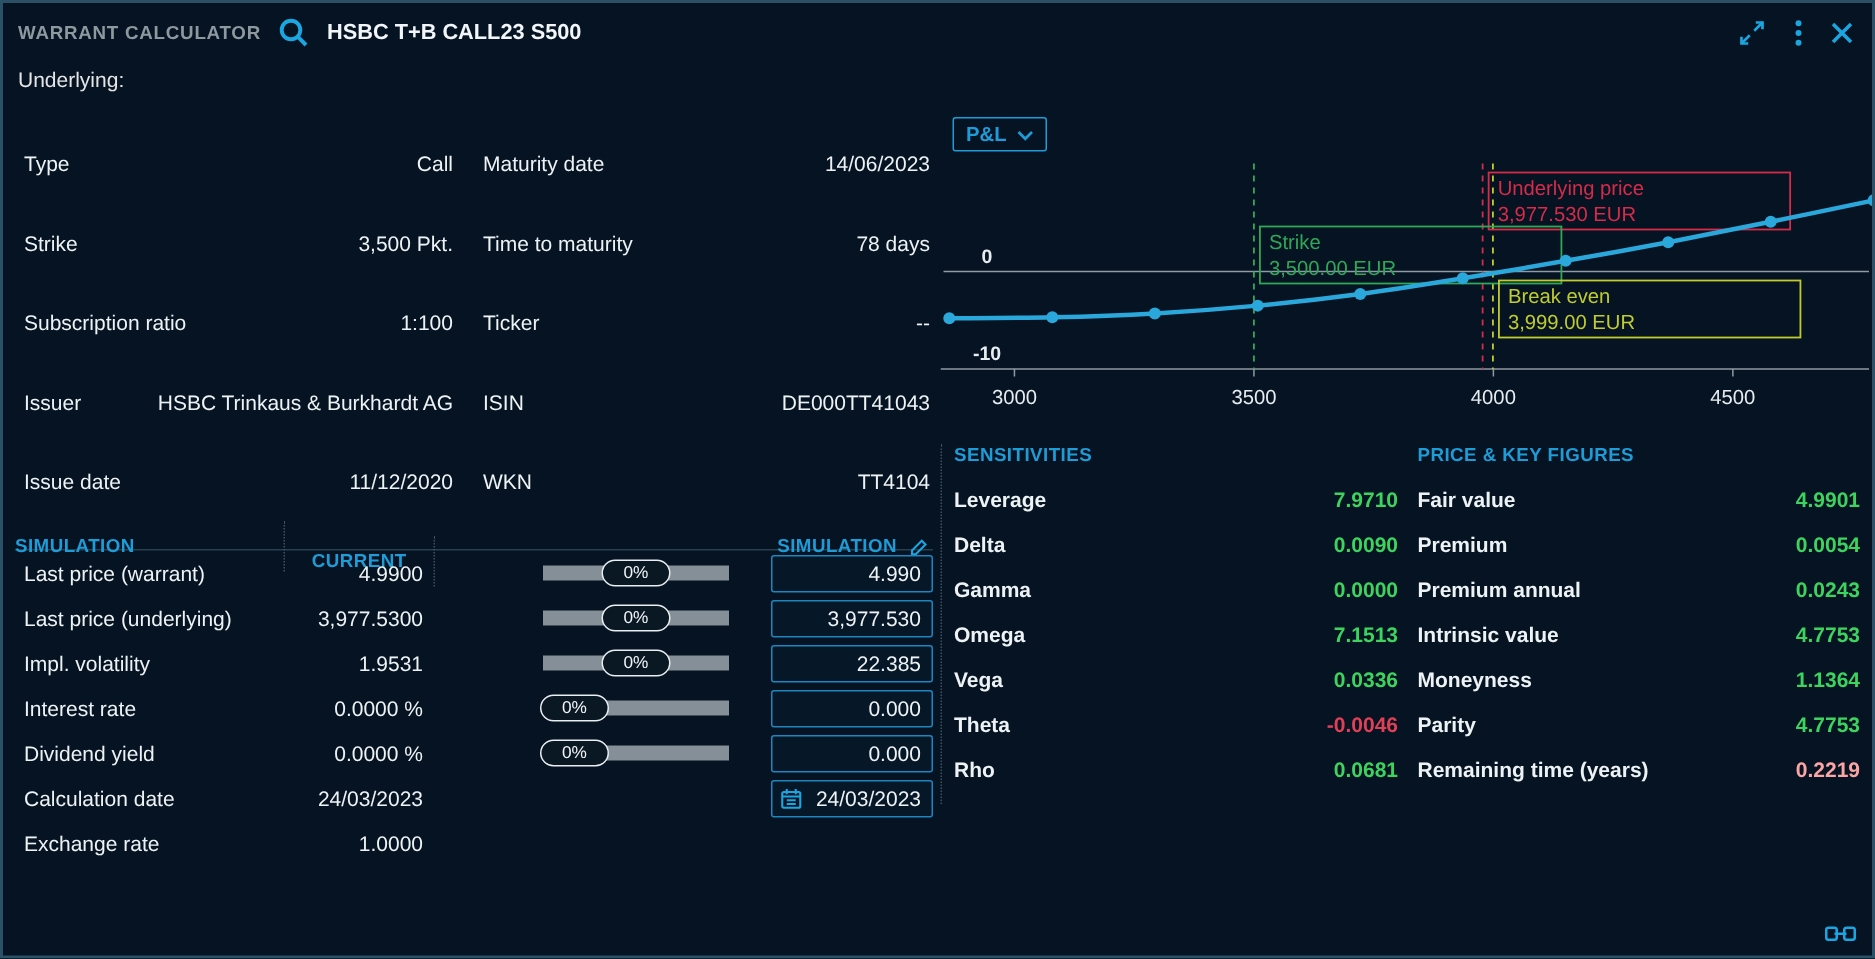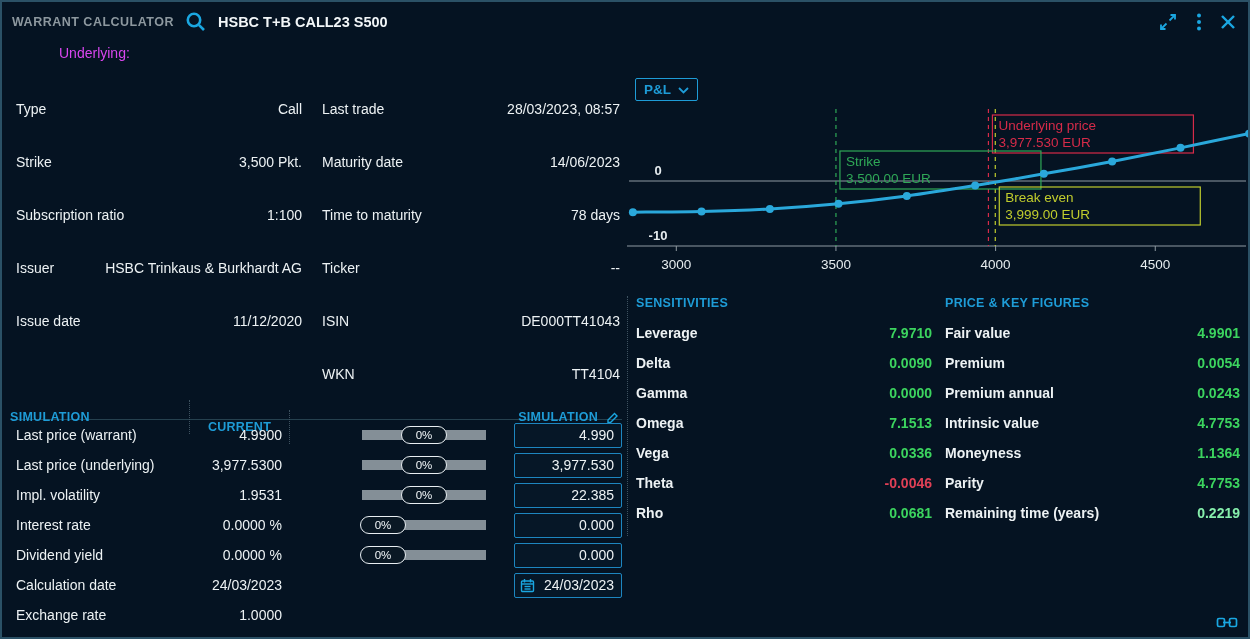--- a/index.html
+++ b/index.html
@@ -12,21 +12,21 @@
   }
   .window { position:relative; width:1250px; height:639px; background:#051322; border:2px solid #2b5166; }
 
   
   .topbar { display:flex; align-items:center; height:40px; padding:0 12px 0 10px; gap:10px; }
   .app-title { color:#8d989f; font-weight:bold; font-size:12.5px; letter-spacing:.5px; }
   .icon-btn { display:inline-flex; align-items:center; justify-content:center; cursor:pointer; }
   .instrument { font-size:14.5px; font-weight:bold; color:#f2f6f8; }
   .topbar-right { margin-left:auto; display:flex; gap:18px; align-items:center; }
 
-  .underlying { color:#d946ef; font-size:14px; position:absolute; left:10px; top:43px; cursor:pointer;margin-left:47px; }
+  .underlying { color:#e5e5e5; font-size:14px; position:absolute; left:10px; top:43px; cursor:pointer; }
 
   .section-title { color:#1e9cd7; font-size:12.5px; font-weight:bold; letter-spacing:.3px; }
 
   
   .left-col { position:absolute; left:8px; top:62px; width:612px; }
   .basic-title { margin:14px 0 12px 6px; }
   .bd-cols { display:flex; }
   .bd-col { width:306px; }
   .kv { display:flex; justify-content:space-between; align-items:flex-end; height:30px; font-size:14px;margin-top:23px; }
   .bd-col.c1 .kv { padding:0 14px 0 6px; }
@@ -68,21 +68,21 @@
   .figures { display:flex; margin-top:21px; }
   .fig-section { min-height:240px; }
   .fig-section.s1 { width:310px; border-left:1px dotted #3e5260; padding:0 5px 0 8px; }
   .fig-section.s2 { width:311px; padding:0 8px 0 8px; }
   .fig-title { margin-bottom:8px; }
   .fig-row { display:flex; justify-content:space-between; align-items:center; height:30px; font-size:14px; }
   .fig-row .fl { font-weight:700; }
   .fig-row .fv { text-align:right;font-weight:bold; }
   .tone-green { color:#3cd45f; }
   .tone-red { color:#e04056; }
-  .tone-white { color:#86efac; }
+  .tone-white { color:#fca5a5; }
 
   .footer-link { position:absolute; right:10px; bottom:8px; cursor:pointer; }
 
   svg text { font-family:"Liberation Sans", sans-serif; }
 </style>
 </head>
 <body>
 
 <div class="window">
 
@@ -144,24 +144,20 @@
     <span class="k">Issuer</span>
     <span class="v">HSBC Trinkaus &amp; Burkhardt AG</span>
   </div>
 
   <div class="kv">
     <span class="k">Issue date</span>
     <span class="v">11/12/2020</span>
   </div>
 </div>
       <div class="bd-col c2" id="bd-col2">
-  <div class="kv">
-    <span class="k">Last trade</span>
-    <span class="v">28/03/2023, 08:57</span>
-  </div>
 
   <div class="kv">
     <span class="k">Maturity date</span>
     <span class="v">14/06/2023</span>
   </div>
 
   <div class="kv">
     <span class="k">Time to maturity</span>
     <span class="v">78 days</span>
   </div>

